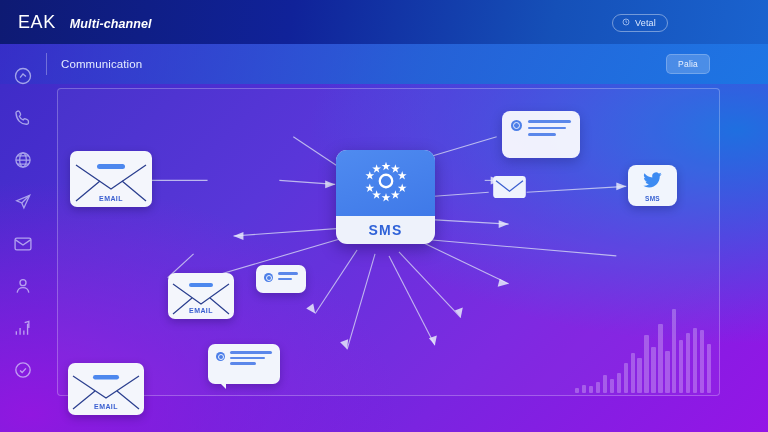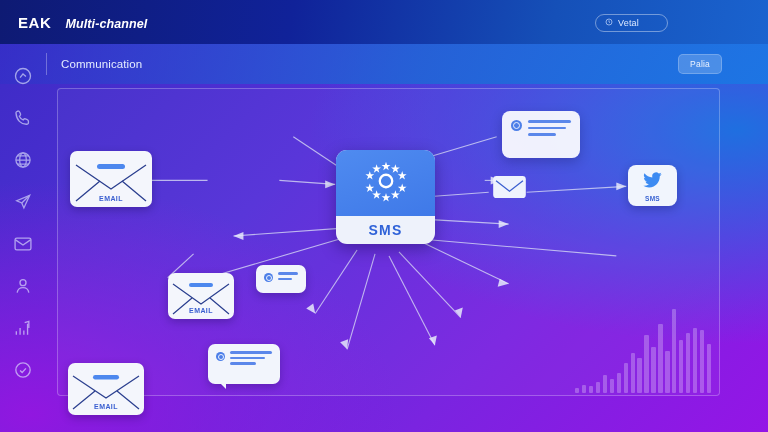--- a/index.html
+++ b/index.html
@@ -21,48 +21,48 @@
   }
 
   
   #titlebar {
     position:absolute; top:0; left:0; right:0; height:44px;
     background:linear-gradient(100deg,#0e1a73 0%,#102299 38%,#1550b8 72%,#1a63cf 100%);
     display:flex; align-items:center;
   }
   #brand { margin-left:18px; display:flex; align-items:baseline; gap:14px; }
   #brand .logo {
-    color:#fff; font-size:15px; font-weight:bold; letter-spacing:.6px;
+    color:#fff; font-size:18px; font-weight:normal; letter-spacing:.6px;
   }
   #brand .subtitle {
     color:#fff; font-size:12.5px; font-weight:bold; letter-spacing:.1px;font-style:italic;
   }
   #title-actions { margin-left:auto; margin-right:100px; }
   .pill-outline {
     display:inline-flex; align-items:flex-start; gap:5px;
     border:1px solid rgba(255,255,255,.40);
-    border-radius:11px; padding:3px 28px 3px 9px;
+    border-radius:11px; padding:3px 11px 3px 9px;
     color:#dbe8ff; font-size:9px; letter-spacing:.2px;
   }
   .pill-outline svg { display:block; }
 
   
   #subbar {
     position:absolute; top:44px; left:0; right:0; height:40px;
     background:linear-gradient(100deg, rgba(48,48,200,.55) 0%, rgba(31,103,214,.85) 55%, rgba(28,118,228,.95) 100%);
     display:flex; align-items:center;
   }
   #subbar .divider {
     width:1px; height:22px; background:rgba(255,255,255,.30); margin-left:46px;
   }
   #breadcrumb {
     color:#e4ecff; font-size:11.5px; margin-left:14px; letter-spacing:.1px;
   }
   #subbar-actions {
-    margin-left:auto; margin-right:46px; display:flex; align-items:center; gap:9px;justify-content:space-between;
+    margin-left:auto; margin-right:58px; display:flex; align-items:center; gap:9px;justify-content:space-between;
   }
   .btn-solid {
     background:rgba(255,255,255,.20);
     border:1px solid rgba(255,255,255,.22);
     border-radius:5px; color:#eaf2ff;
     font-size:8.5px; padding:4px 11px; letter-spacing:.2px;
     display:inline-flex; align-items:center; gap:5px;
   }
 
   

